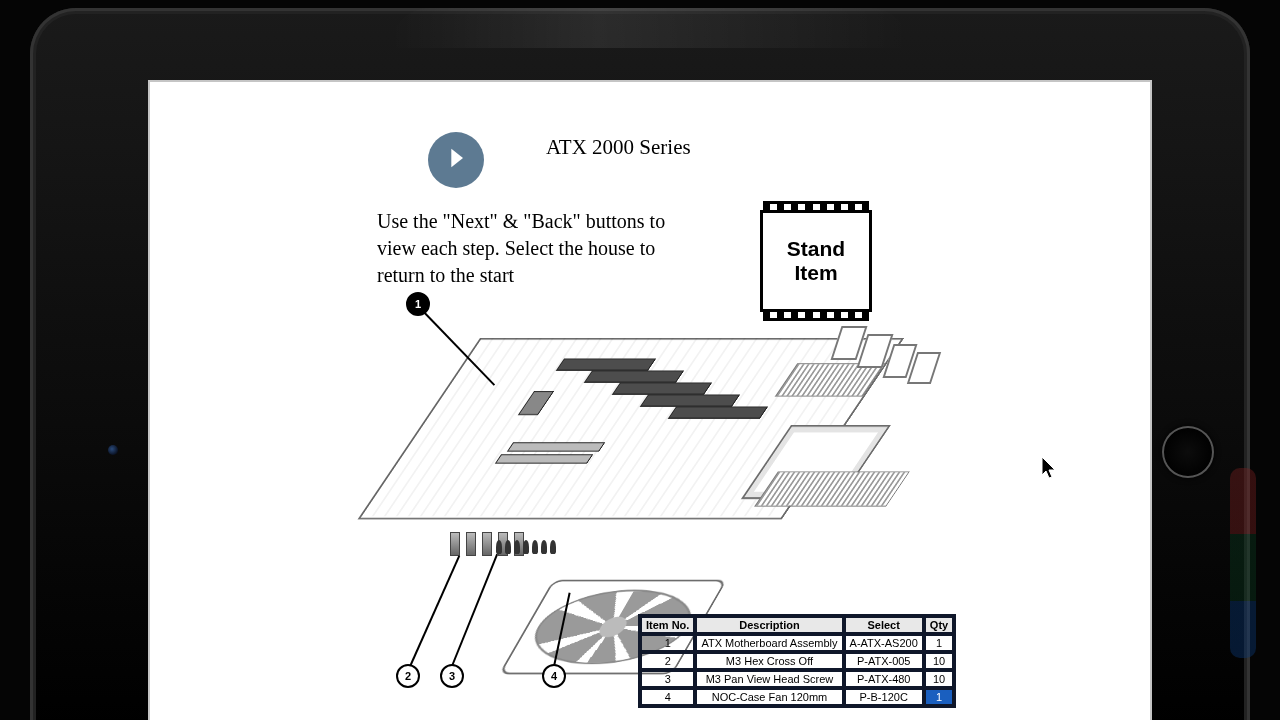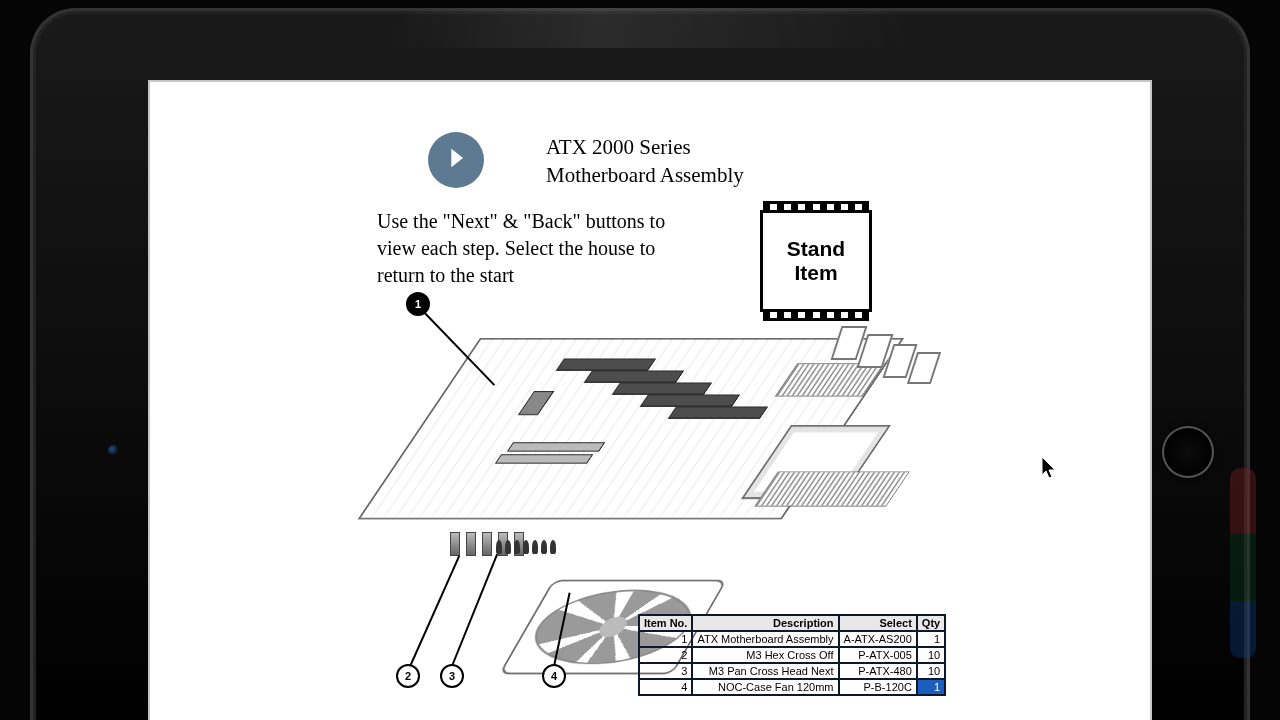--- a/index.html
+++ b/index.html
@@ -71,21 +71,21 @@
 
   
   .lead{position:absolute;background:#000;height:2px;transform-origin:left center;}
   .balloon{position:absolute;width:20px;height:20px;border:2px solid #000;border-radius:50%;
     display:flex;align-items:center;justify-content:center;font:700 11px Arial;background:#fff;}
   .balloon.solid{background:#000;color:#fff;}
 
   
   .bom{position:absolute;left:488px;top:532px;border-collapse:collapse;
     font:11px Arial,sans-serif;color:#000;}
-  .bom th,.bom td{border:2px solid #0f172a;padding:1px 4px;text-align:right;white-space:nowrap;}
+  .bom th,.bom td{border:4px solid #0f172a;padding:1px 4px;text-align:center;white-space:nowrap;}
   .bom th{background:#e8e8e8;font-weight:700;}
   .bom td.sel{background:#1a5fbf;color:#fff;}
 
   
   .cursor{position:absolute;left:891px;top:374px;pointer-events:none;}
   .cursor svg{width:18px;height:24px;}
 </style>
 </head>
 <body>
 
@@ -99,21 +99,20 @@
     <div class="next-circle">
       <span>
         <svg viewBox="0 0 24 24">
             <path d="M8 4l10 8-10 8z"></path>
           </svg>
       </span>
     </div>
 
     <div class="title">
       <span>ATX 2000 Series</span><br>
-      <span>Motherboard Assembly</span>
     </div>
 
     <div class="instr">Use the "Next" &amp; "Back" buttons to view each step. Select the house to return to the start</div>
 
     <div class="video-box">
       <div class="film-strip top">
         <span class="sprocket"></span>
           <span class="sprocket"></span>
           <span class="sprocket"></span>
           <span class="sprocket"></span>
@@ -210,21 +209,21 @@
             <td>1</td>
           </tr>
           <tr>
             <td>2</td>
             <td>M3 Hex Cross Off</td>
             <td>P-ATX-005</td>
             <td>10</td>
           </tr>
           <tr>
             <td>3</td>
-            <td>M3 Pan Cross Head Next</td>
+            <td>M3 Pan View Head Screw</td>
             <td>P-ATX-480</td>
             <td>10</td>
           </tr>
           <tr>
             <td>4</td>
             <td>NOC-Case Fan 120mm</td>
             <td>P-B-120C</td>
             <td class="sel">1</td>
           </tr>
         </tbody>

